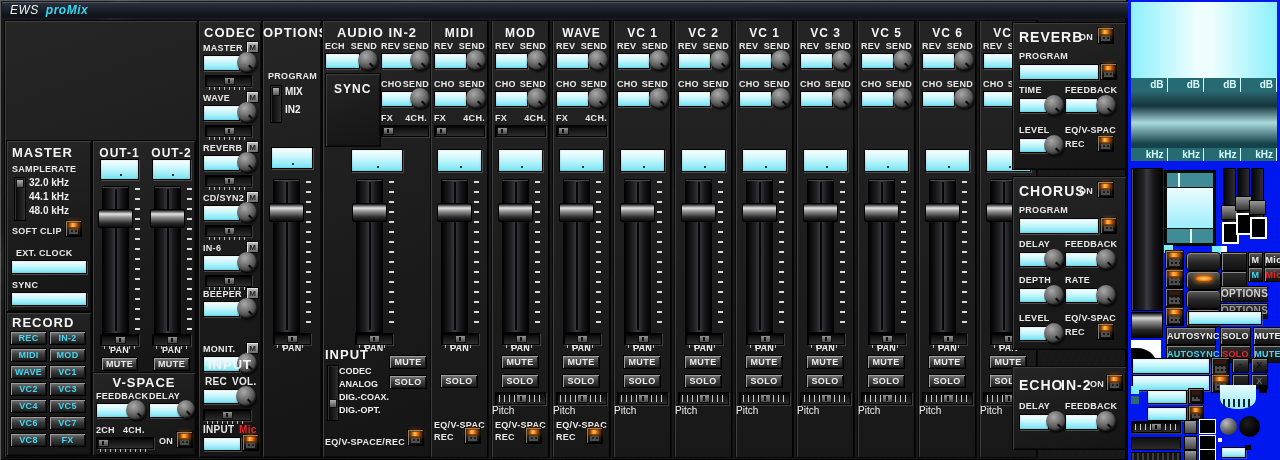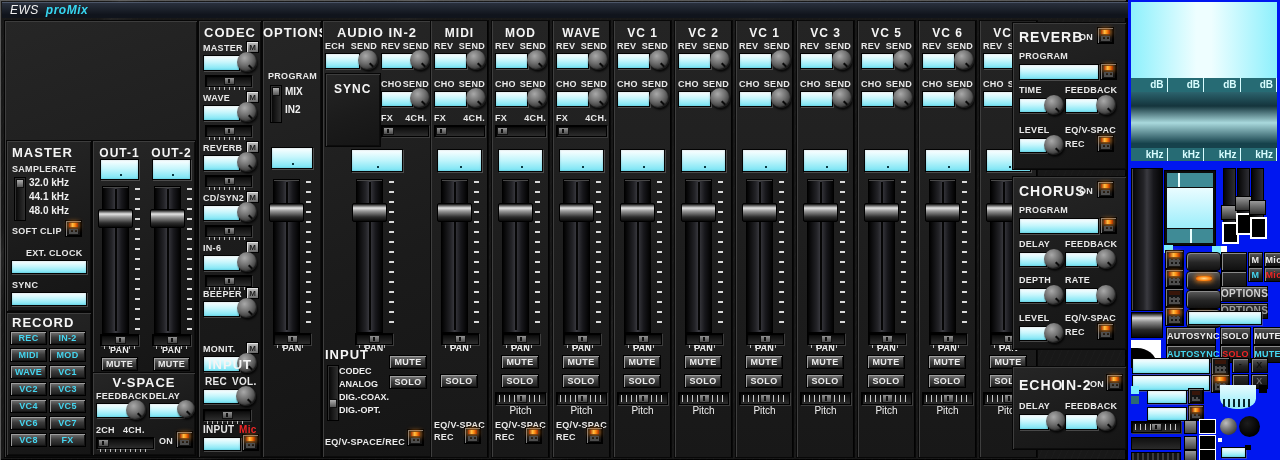--- a/index.html
+++ b/index.html
@@ -123,21 +123,21 @@
   .s-kn2{left:35px;top:67px;}
   .s-rfx{left:3px;top:92px;width:51px;}
   .s-fxsl{left:3px;top:104px;width:49px;}
   .s-lvl{left:6px;top:128px;width:43px;height:21px;}
   .s-vf{left:5px;top:158px;}
   .s-pan{left:10px;top:312px;width:36px;}
   .s-panlb{position:absolute;left:0;top:322px;width:100%;text-align:center;}
   .s-mute{left:9px;top:334px;width:38px;height:14px;}
   .s-solo{left:9px;top:353px;width:38px;height:14px;}
   .s-pitch{left:3px;top:371px;width:49px;height:11px;}
-  .s-pitchlb{position:absolute;left:0;top:384px;width:100%;text-align:center;font-size:10px;color:#eee;}
+  .s-pitchlb{position:absolute;left:0;top:384px;width:100%;font-size:10px;color:#eee;}
   .s-eq1{position:absolute;left:3px;top:399px;}
   .s-eq2{position:absolute;left:3px;top:411px;}
   .s-eqkp{left:33px;top:406px;}
   
   #sprites{position:absolute;left:1128px;top:0;width:152px;height:460px;background:#0017f0;}
   .sp-cell{flex:1;text-align:right;padding-right:3px;border-right:1px solid #d8fdff;
     font:bold 10px/13px "Liberation Sans",sans-serif;color:#d8fdff;}
   .sp-btn{position:absolute;background:linear-gradient(180deg,#5c5c5c,#262626 55%,#121212);
     border:1px solid #000;box-shadow:inset 1px 1px 0 #8a8a8a;color:#ededed;
     font:bold 9px/14px "Liberation Sans",sans-serif;text-align:center;letter-spacing:.3px;padding:0;}
@@ -167,21 +167,21 @@
         </div>
       <div class="abs" style="left:22px;top:35px;">
   <div style="height:14px;font:bold 10px/14px 'Liberation Sans',sans-serif;color:#efefef;white-space:nowrap;">32.0 kHz</div>
 
   <div style="height:14px;font:bold 10px/14px 'Liberation Sans',sans-serif;color:#efefef;white-space:nowrap;">44.1 kHz</div>
 
   <div style="height:14px;font:bold 10px/14px 'Liberation Sans',sans-serif;color:#efefef;white-space:nowrap;">48.0 kHz</div>
 </div>
       <div class="lb abs" style="left:5px;top:85px;">SOFT CLIP</div>
       <button class="kp lit" style="left:58px;top:79px;"></button>
-      <div class="lb abs" style="left:19px;top:107px;">EXT. CLOCK</div>
+      <div class="lb abs" style="left:9px;top:107px;">EXT. CLOCK</div>
       <div class="lcd" style="left:4px;top:119px;width:74px;height:12px;"></div>
       <div class="lb abs" style="left:5px;top:139px;">SYNC</div>
       <div class="lcd" style="left:4px;top:151px;width:74px;height:12px;"></div>
     </div>
 
     <div class="panel" style="left:6px;top:312px;width:84px;height:142px;">
       <div class="t13 abs" style="left:5px;top:2px;">RECORD</div>
       <div class="strips-grid">
   <button class="sbtn">REC</button>
 

